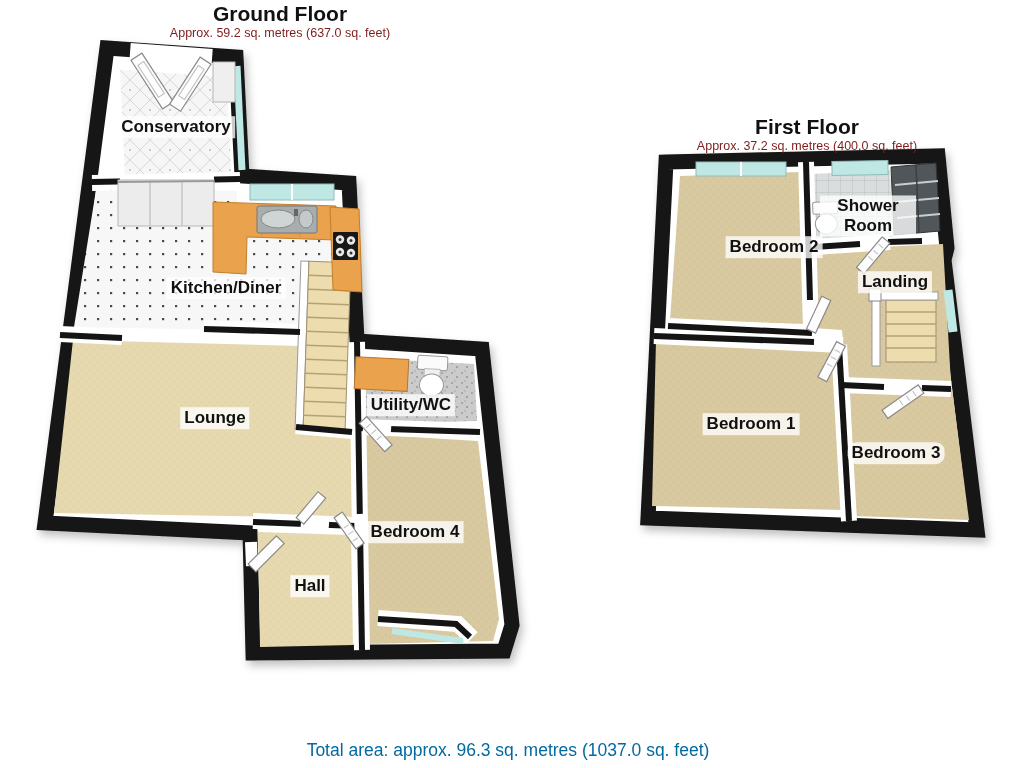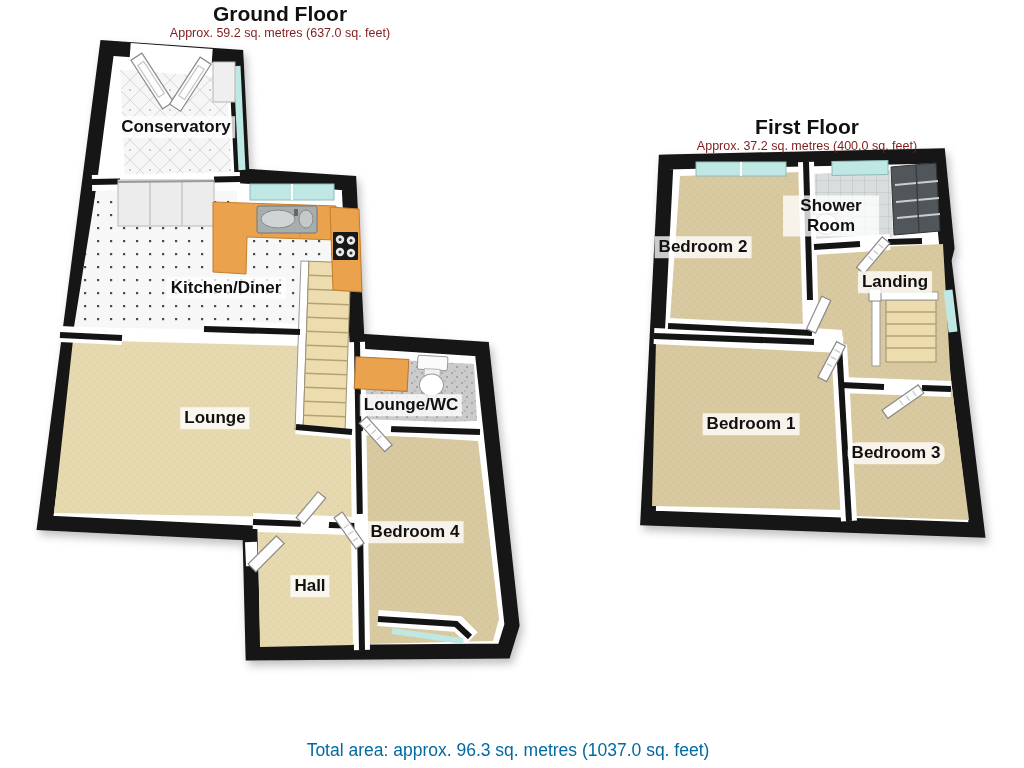--- a/index.html
+++ b/index.html
@@ -246,24 +246,24 @@
 </svg>
 
   <div class="title" style="left:280px;top:14px;">Ground Floor</div>
   <div class="subtitle" style="left:280px;top:33px;">Approx. 59.2 sq. metres (637.0 sq. feet)</div>
   <div class="title" style="left:807px;top:127px;">First Floor</div>
   <div class="subtitle" style="left:807px;top:146px;">Approx. 37.2 sq. metres (400.0 sq. feet)</div>
 
   <div class="lbl" style="left:176px;top:127px;">Conservatory</div>
   <div class="lbl" style="left:226px;top:288px;">Kitchen/Diner</div>
   <div class="lbl" style="left:215px;top:402px;margin-top:16px;">Lounge</div>
-  <div class="lbl" style="left:411px;top:405px;">Lounge/WC</div>
+  <div class="lbl" style="left:411px;top:405px;">Utility/WC</div>
   <div class="lbl" style="left:415px;top:505px;margin-top:27px;">Bedroom 4</div>
   <div class="lbl" style="left:310px;top:586px;">Hall</div>
 
-  <div class="lbl" style="left:703px;top:247px;">Bedroom 2</div>
-  <div class="lbl wrap" style="left:831px;top:216px;">Shower Room</div>
+  <div class="lbl" style="left:774px;top:247px;">Bedroom 2</div>
+  <div class="lbl wrap" style="left:868px;top:216px;">Shower Room</div>
   <div class="lbl" style="left:895px;top:282px;">Landing</div>
   <div class="lbl" style="left:751px;top:424px;">Bedroom 1</div>
   <div class="lbl" style="left:896px;top:453px;border-radius:9px;">Bedroom 3</div>
 
   <div class="footer" style="left:508px;top:750px;">Total area: approx. 96.3 sq. metres (1037.0 sq. feet)</div>
 </div>
 
 </body></html>

